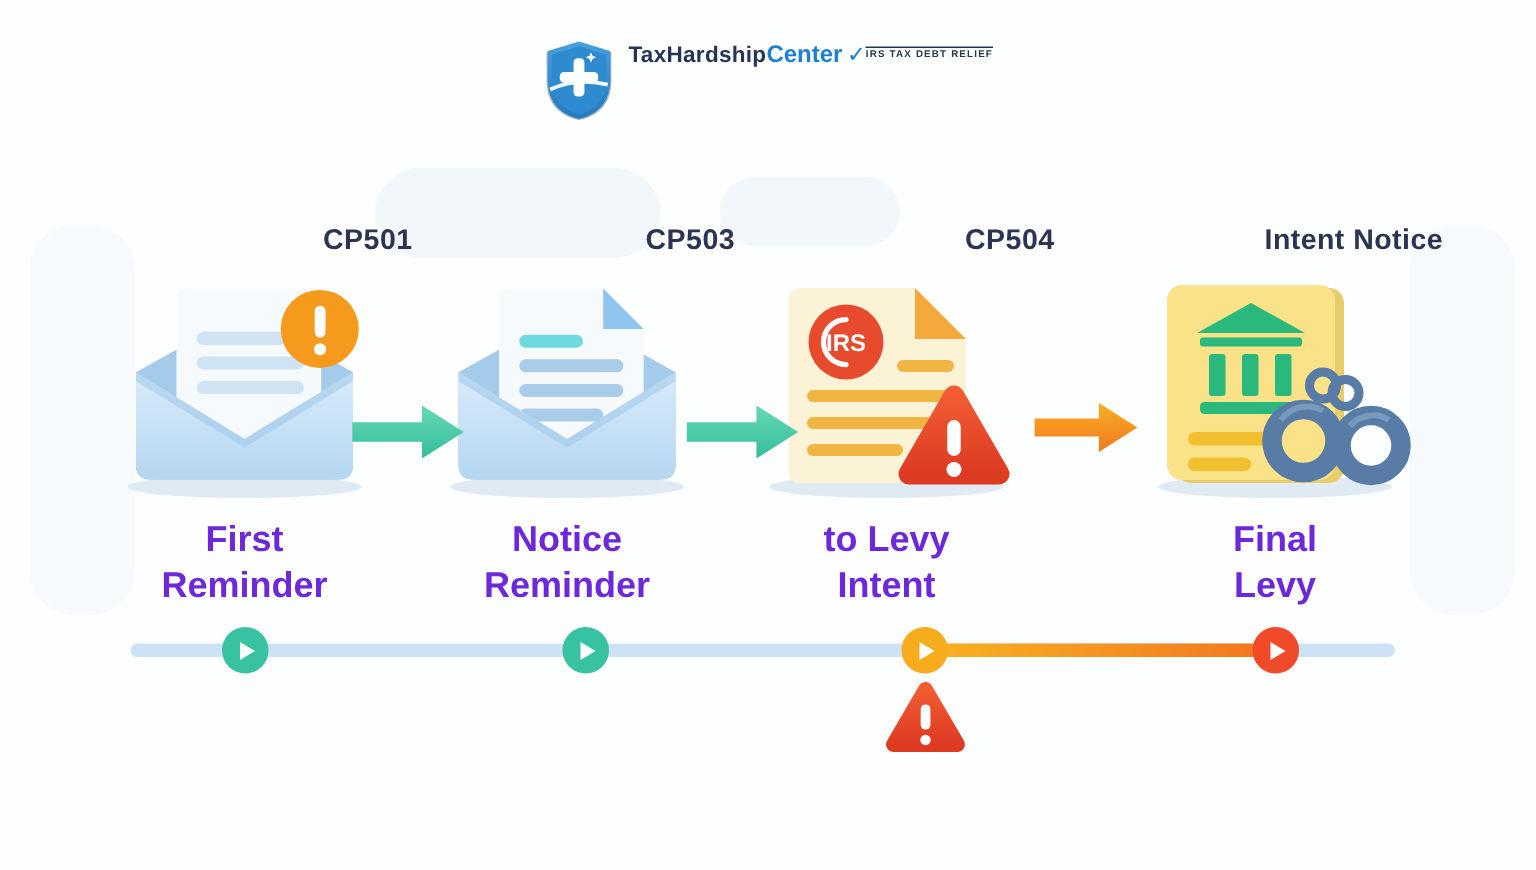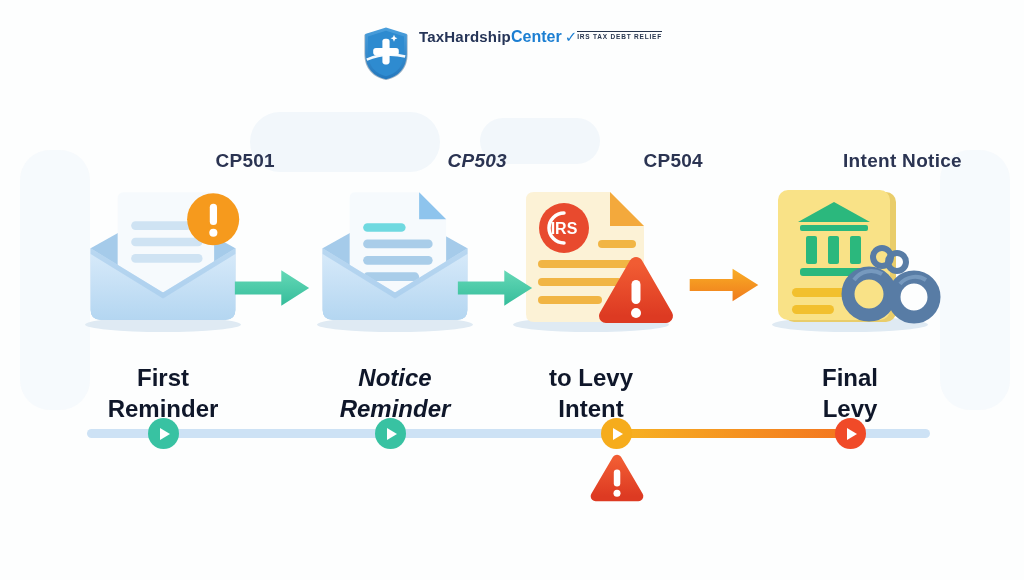--- a/index.html
+++ b/index.html
@@ -27,22 +27,22 @@
   .logo-tagline{border-top:1.5px solid #28364f;margin-top:2px;padding-top:2px;
     font-size:6.5px;font-weight:bold;color:#28364f;letter-spacing:.8px;}
 
   
   .stage{position:absolute;top:150px;width:224px;z-index:2;}
   .stage .code{font-size:19px;font-weight:bold;text-align:right;color:#2b3452;letter-spacing:.3px;}
   .icon-wrap{position:relative;height:146px;margin-top:12px;}
   .icon-wrap svg{position:absolute;left:50%;transform:translateX(-50%);overflow:visible;}
   .shadow{position:absolute;left:50%;transform:translateX(-50%);bottom:-2px;width:156px;height:15px;
     background:#dfeaf3;border-radius:50%;z-index:-1;}
-  .labels{margin-top:32px;text-align:center;font-size:24px;font-weight:bold;line-height:31px;color:#0f172a;}
-  .col1{left:51px;} .col2{left:283px;font-style:italic;} .col3{left:479px;} .col4{left:738px;}
+  .labels{margin-top:14px;text-align:center;font-size:24px;font-weight:bold;line-height:31px;color:#6d28d9;}
+  .col1{left:51px;} .col2{left:266px;} .col3{left:479px;} .col4{left:738px;}
 
   
   .arrow{position:absolute;z-index:3;}
   .arrow1{left:233px;top:266px;}
   .arrow2{left:456px;top:266px;}
   .arrow3{left:688px;top:263px;}
 
   
   .track{position:absolute;left:87px;top:429px;width:843px;height:9px;
     background:#cde2f5;border-radius:5px;z-index:1;}

